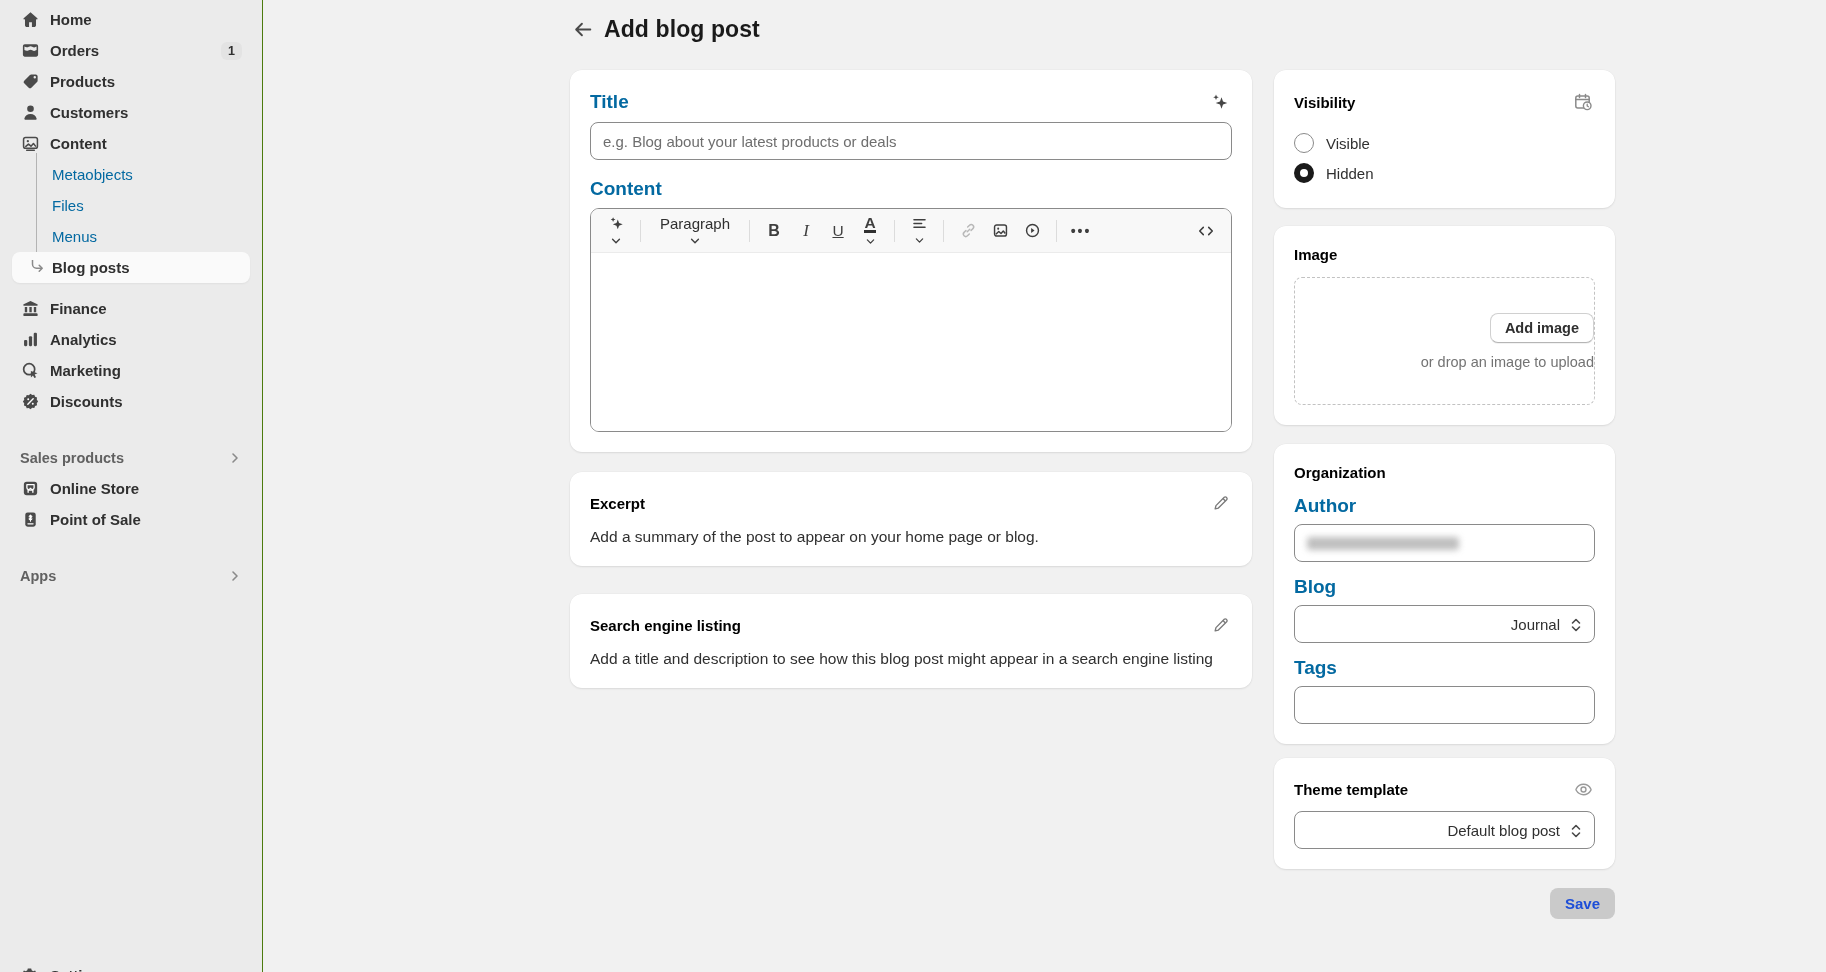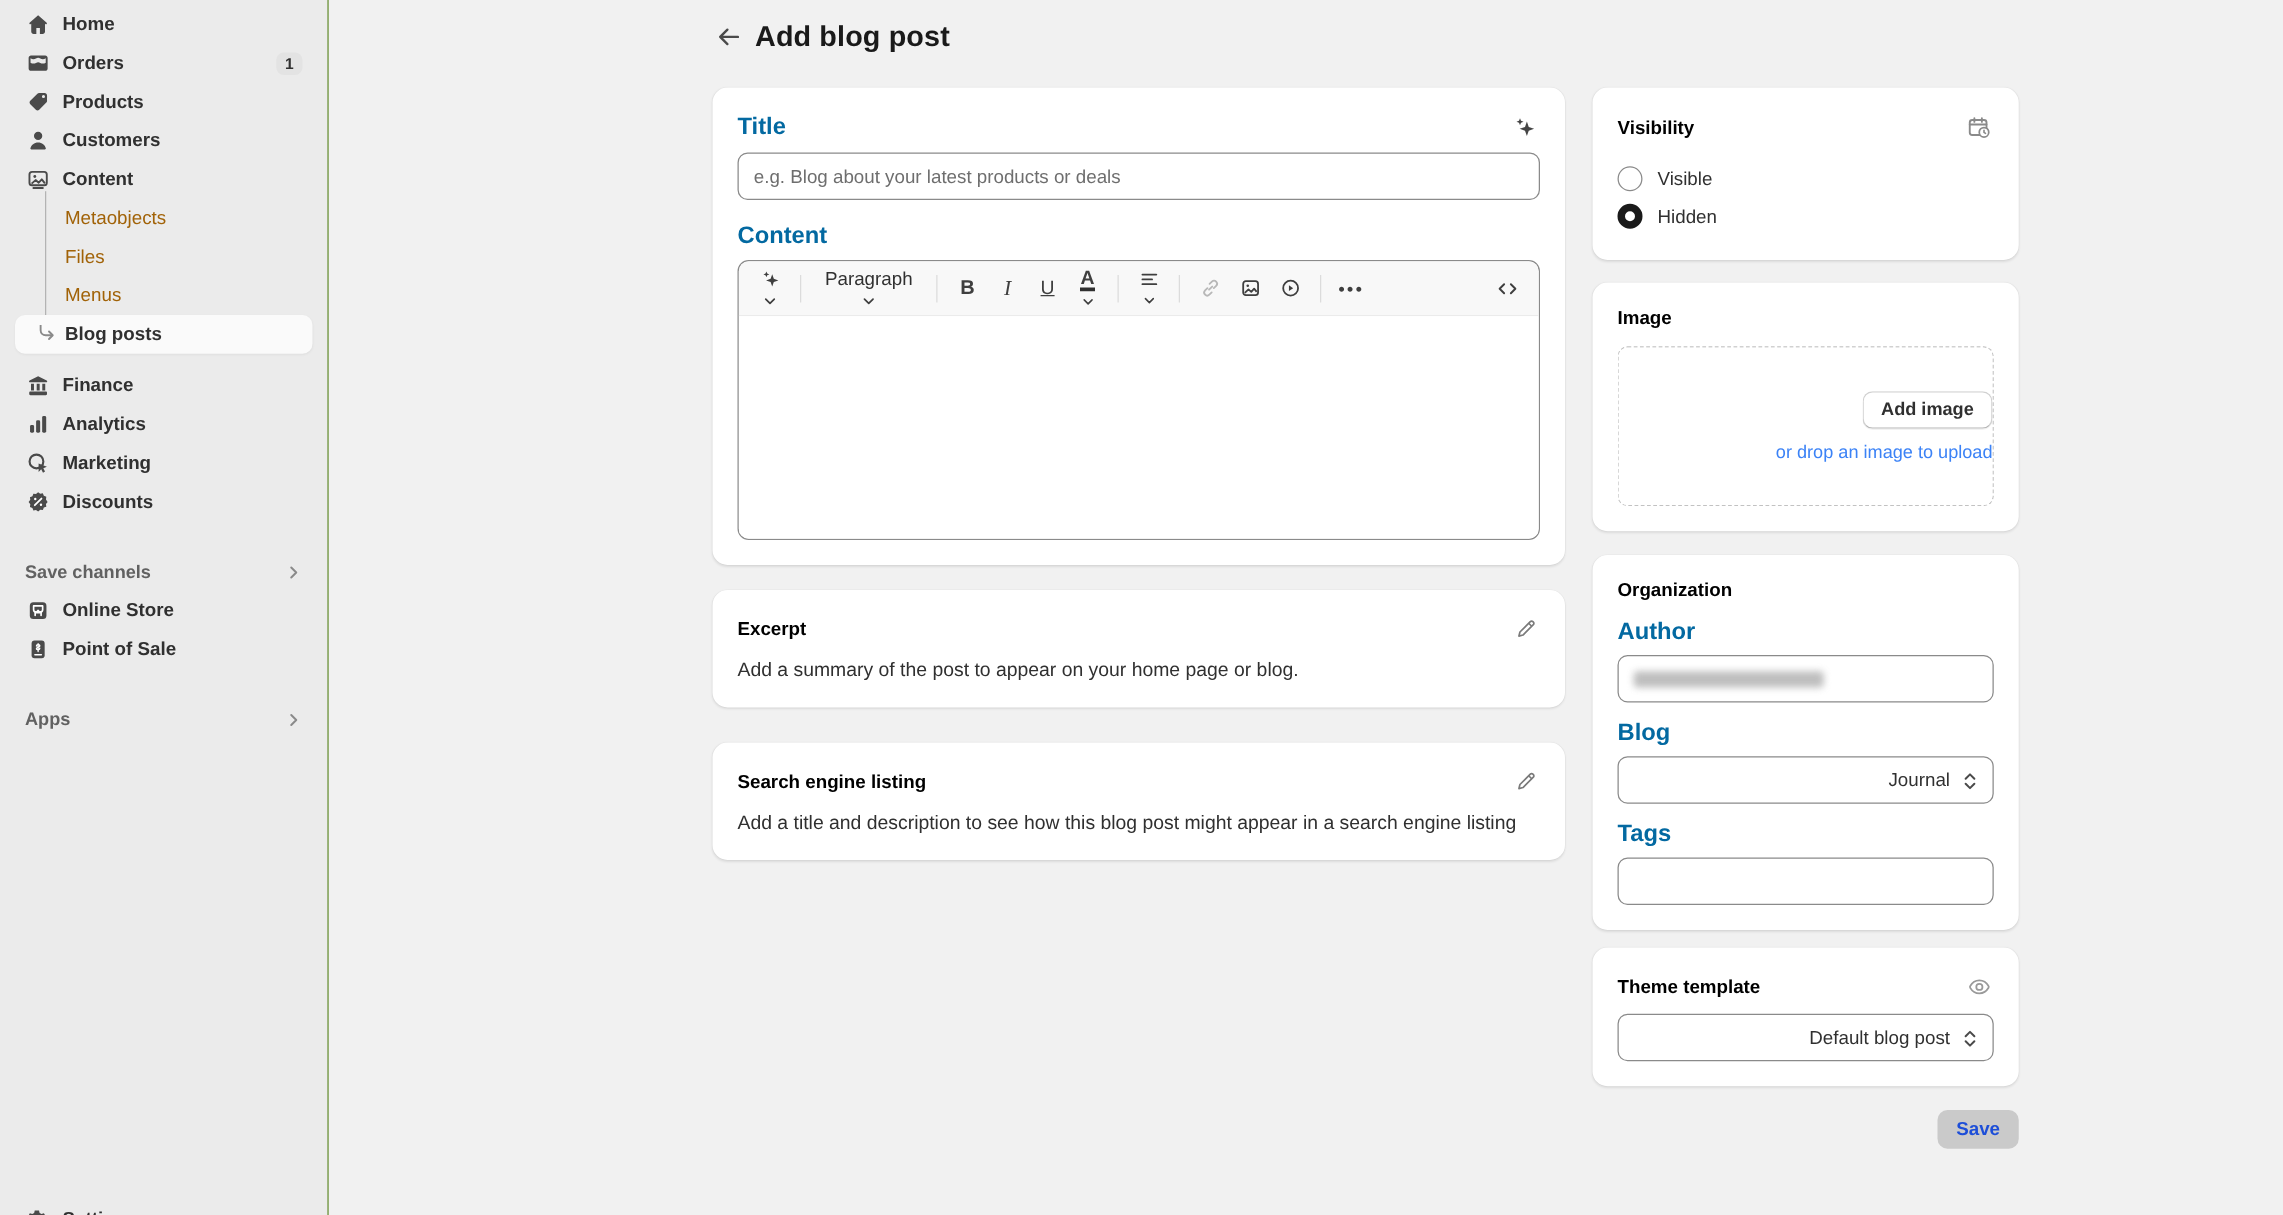--- a/index.html
+++ b/index.html
@@ -15,21 +15,21 @@
     font-size:15px; font-weight:600; color:#303030; }
   .nav-item .nicon { width:20px; height:20px; margin-right:10px; flex:0 0 20px;
     display:flex; align-items:center; justify-content:center; }
   .nav-item .badge { margin-left:auto; background:#e3e3e3; border-radius:6px;
     font-size:12.5px; font-weight:600; color:#303030; padding:1px 7px; line-height:16px; }
   .sub-wrap { position:relative; }
   .sub-wrap .treeline { position:absolute; left:36px; top:-6px; height:104px;
     border-left:1.5px solid #b3b3b3; }
   .sub-item { position:relative; display:flex; align-items:center; height:31px;
     margin:0 12px; padding-left:40px; border-radius:8px; cursor:pointer;
-    font-size:15px; font-weight:500; color:#a16207; }
+    font-size:15px; font-weight:500; color:#0369a1; }
   .sub-item.selected { background:#fafafa; color:#303030; font-weight:650;
     box-shadow:0 1px 2px rgba(0,0,0,.05); }
   .sub-item .subarrow { position:absolute; left:18px; top:8px; }
   .section-head { display:flex; align-items:center; height:30px; margin:0 12px;
     padding:0 8px; font-size:14.5px; font-weight:600; color:#616161; cursor:pointer; }
   .section-head .chev { margin-left:auto; display:flex; }
   .spacer10 { height:10px; } .spacer26 { height:26px; }
   .settings-row { position:absolute; left:12px; top:960px; width:239px; display:flex;
     align-items:center; height:31px; padding:0 8px; font-size:15px; font-weight:600; color:#303030; }
   .settings-row .nicon { width:20px; height:20px; margin-right:10px; }
@@ -85,21 +85,21 @@
   .radio.off { border:1.5px solid #8a8a8a; }
   .radio.on  { border:6.5px solid #1a1a1a; }
   .radio-label { font-size:15px; color:#303030; }
 
   
   .dropzone { margin-top:14px; border:1.5px dashed #c2c2c2; border-radius:8px; height:128px;
     display:flex; flex-direction:column; align-items:flex-end; justify-content:center; gap:11px; }
   .btn-secondary { background:#fff; border:1px solid #d0d0d0; border-bottom-color:#b5b5b5;
     border-radius:8px; padding:6px 14px; font-size:14.5px; font-weight:650; color:#303030;
     cursor:pointer; box-shadow:0 1px 0 rgba(0,0,0,.05); font-family:inherit; }
-  .drop-hint { font-size:14.5px; color:#3b82f6; }
+  .drop-hint { font-size:14.5px; color:#737373; }
 
   
   .fgroup { margin-top:14px; }
   .fgroup .field-label { display:block; margin-bottom:7px; }
   .blurred-bar { width:152px; height:13px; border-radius:3px; background:#a9a9a9; filter:blur(3px); opacity:.75; }
   .fake-input { display:flex; align-items:center; }
   .select { position:relative; display:flex; align-items:center; width:100%; height:38px;
     border:1px solid #8a8a8a; border-radius:8px; padding:0 34px 0 12px; font-size:15px;
     color:#303030; background:#fff; cursor:pointer;justify-content:flex-end; }
   .select .updown { position:absolute; right:10px; top:9px; }
@@ -229,21 +229,21 @@
             <circle cx="7.6" cy="7.6" r="1" fill="#fff"></circle>
             <circle cx="12.4" cy="12.4" r="1" fill="#fff"></circle>
           </svg>
       </span>
       <span>Discounts</span>
     </div>
 
     <div class="spacer26"></div>
 
     <div class="section-head">
-      <span>Save channels</span>
+      <span>Sales products</span>
       <span class="chev">
         <svg width="14" height="14" viewBox="0 0 14 14">
             <path d="m5 3 4 4-4 4" fill="none" stroke="#8a8a8a" stroke-width="1.6" stroke-linecap="round" stroke-linejoin="round"></path>
           </svg>
       </span>
     </div>
 
     <div class="nav-item">
       <span class="nicon">
         <svg width="19" height="19" viewBox="0 0 20 20">

